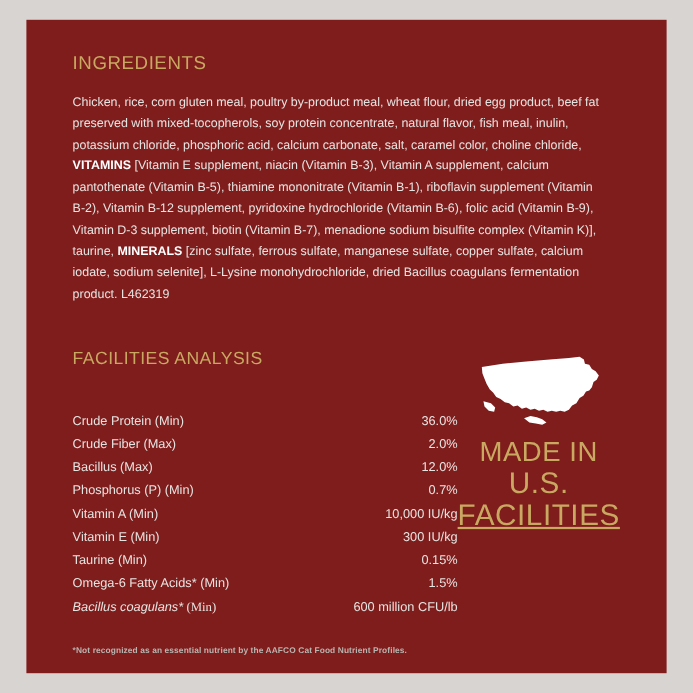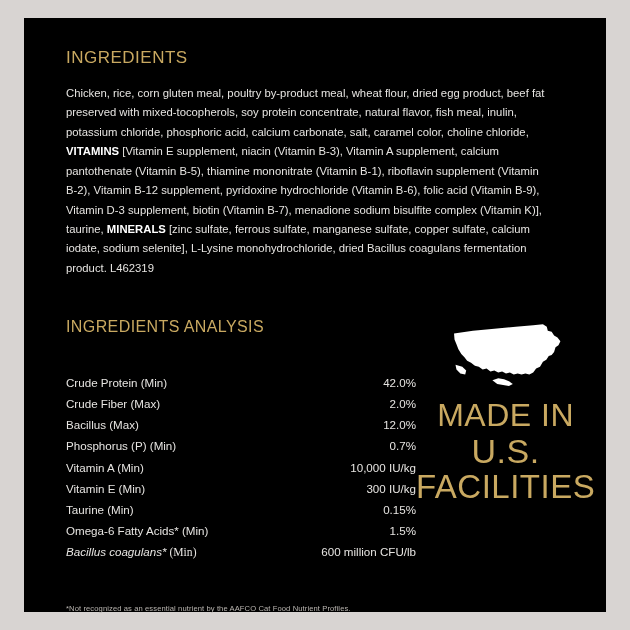--- a/index.html
+++ b/index.html
@@ -18,21 +18,21 @@
     width: 630px;
     height: 630px;
     background: #d8d4d2;
     box-sizing: border-box;
     padding: 18px 24px;
   }
   .panel {
     position: relative;
     width: 100%;
     height: 100%;
-    background: #000000;
+    background: #7f1d1d;
     box-sizing: border-box;
     padding: 30px 60px 18px 42px;
   }
   .section-title {
     color: #c9a961;
     font-size: 17px;
     letter-spacing: 0.5px;
     font-weight: 400;
     margin: 0 0 16px 0;
     font-family: "Liberation Sans", sans-serif;
@@ -84,63 +84,64 @@
   .ga-table tr.italic td.nut {
     font-style: italic;
   }
   .ga-table tr.italic td.nut .nonital {
     font-style: normal;
     font-family: Liberation Serif, serif;
   }
   .footnote {
     color: #b9b5b0;
     font-size: 7.6px;
-    margin-top: 40px;
+    margin-top: 24px;
     letter-spacing: 0.1px;
+    font-weight: bold;
   }
   .ga-right {
     flex: 1;
     display: flex;
     flex-direction: column;
     align-items: center;
     padding-top: 2px;
   }
   .us-map {
     width: 120px;
     height: 68px;
     display: block;
   }
   .made-in {
     color: #c9a961;
     text-align: center;
     line-height: 1.08;
     margin-top: 10px;
     font-weight: 400;
   }
-  .made-in .l1 { font-size: 32px; letter-spacing: 0.5px; display: block; }
-  .made-in .l2 { font-size: 34px; letter-spacing: 0.5px; display: block; }
-  .made-in .l3 { font-size: 33px; letter-spacing: 0.5px; display: block; }
+  .made-in .l1 { font-size: 25px; letter-spacing: 0.5px; display: block; }
+  .made-in .l2 { font-size: 27px; letter-spacing: 0.5px; display: block; }
+  .made-in .l3 { font-size: 27px; letter-spacing: 0.5px; display: block; text-decoration: underline; }
 </style>
 </head>
 <body>
 
 <div class="page">
   <div class="panel">
 
     <h2 class="section-title">INGREDIENTS</h2>
     <p class="ingredients-body"><span>Chicken, rice, corn gluten meal, poultry by-product meal, wheat flour, dried egg product, beef fat preserved with mixed-tocopherols, soy protein concentrate, natural flavor, fish meal, inulin, potassium chloride, phosphoric acid, calcium carbonate, salt, caramel color, choline chloride, </span><b>VITAMINS</b><span> [Vitamin E supplement, niacin (Vitamin B-3), Vitamin A supplement, calcium pantothenate (Vitamin B-5), thiamine mononitrate (Vitamin B-1), riboflavin supplement (Vitamin B-2), Vitamin B-12 supplement, pyridoxine hydrochloride (Vitamin B-6), folic acid (Vitamin B-9), Vitamin D-3 supplement, biotin (Vitamin B-7), menadione sodium bisulfite complex (Vitamin K)], taurine, </span><b>MINERALS</b><span> [zinc sulfate, ferrous sulfate, manganese sulfate, copper sulfate, calcium iodate, sodium selenite], L-Lysine monohydrochloride, dried Bacillus coagulans fermentation product. L462319</span></p>
 
     <div class="ga-wrap">
       <div class="ga-left">
-        <h2 class="ga-title">INGREDIENTS ANALYSIS</h2>
+        <h2 class="ga-title">FACILITIES ANALYSIS</h2>
         <table class="ga-table">
           <tbody>
               <tr>
                 <td class="nut">Crude Protein (Min)</td>
-                <td class="val">42.0%</td>
+                <td class="val">36.0%</td>
               </tr>
               <tr>
                 <td class="nut">Crude Fiber (Max)</td>
                 <td class="val">2.0%</td>
               </tr>
               <tr>
                 <td class="nut">Bacillus (Max)</td>
                 <td class="val">12.0%</td>
               </tr>
               <tr>

